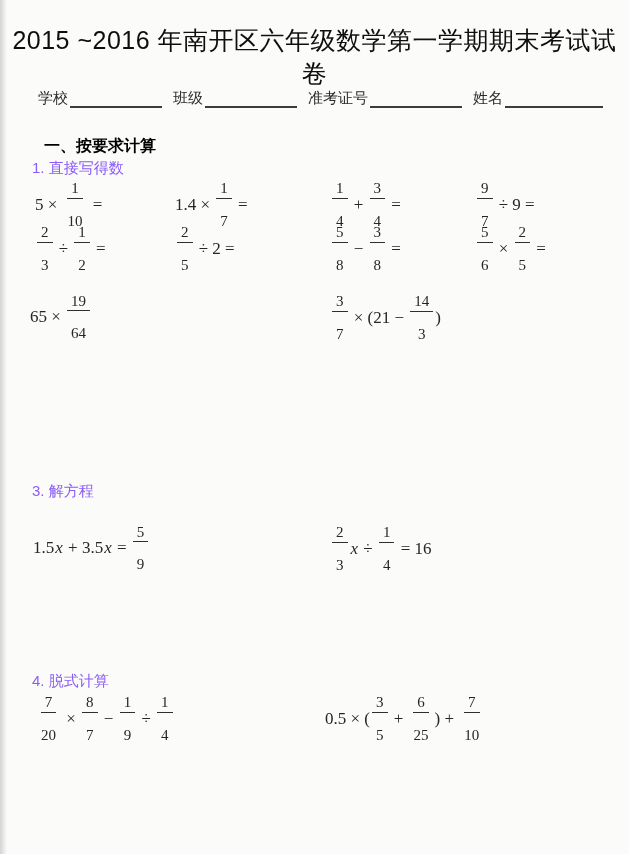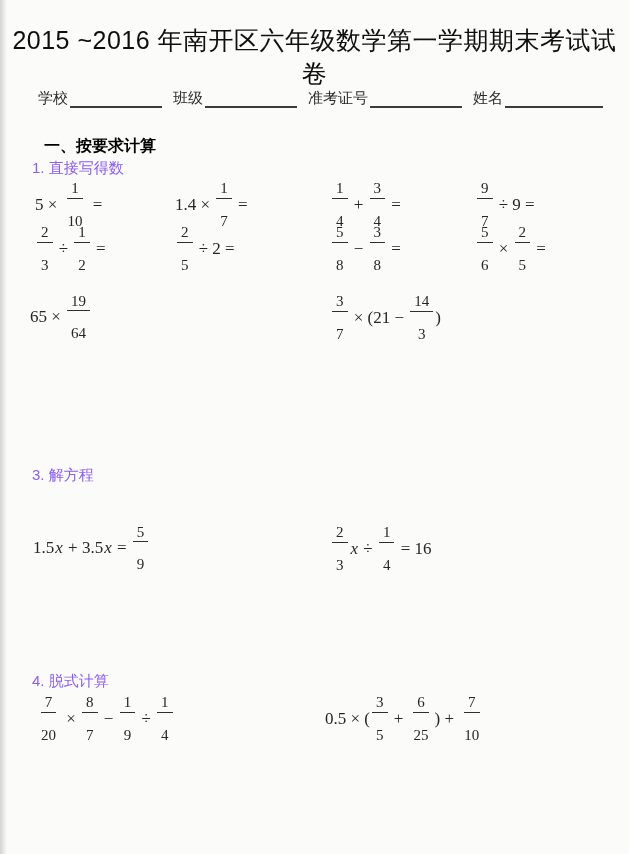--- a/index.html
+++ b/index.html
@@ -186,21 +186,21 @@
     <div>
       <span class="expr">
           <span class="frac"><span class="num">3</span><span class="den">7</span></span>
           <span> × (21 − </span>
           <span class="frac"><span class="num">14</span><span class="den">3</span></span>
           <span>)</span>
         </span>
     </div>
   </div>
 
-  <div class="part-label" style="top:466px">3. 解方程</div>
+  <div class="part-label" style="top:482px">3. 解方程</div>
 
   <div class="two-col" style="top:505px; left:33px;margin-top:18px;">
     <div class="col-l" style="width:297px">
       <span class="expr">
           <span>1.5</span>
           <span class="mvar">x</span>
           <span> + 3.5</span>
           <span class="mvar">x</span>
           <span> = </span>
           <span class="frac"><span class="num">5</span><span class="den">9</span></span>

